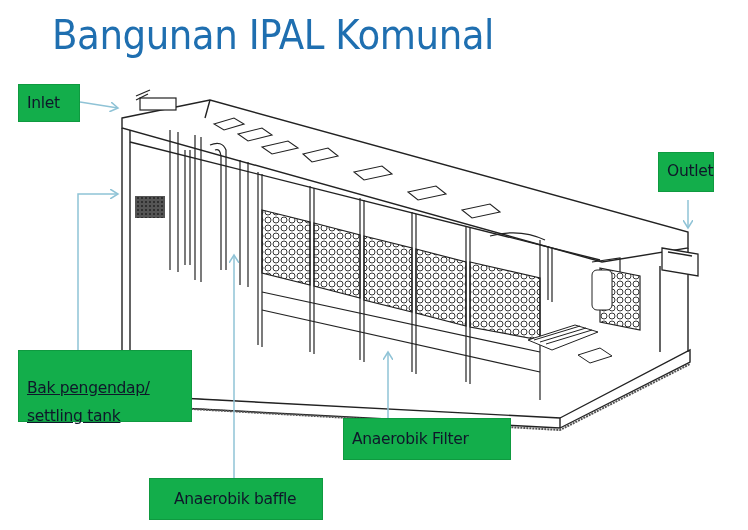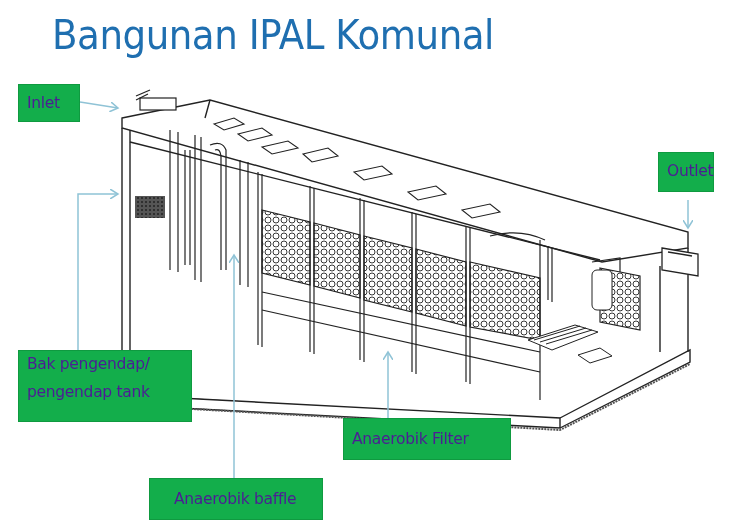--- a/index.html
+++ b/index.html
@@ -4,21 +4,21 @@
 <style>
   html, body { margin: 0; padding: 0; background: #ffffff; }
   body { width: 748px; height: 530px; position: relative; overflow: hidden; font-family: "DejaVu Sans", "Liberation Sans", sans-serif; }
   .title {
     position: absolute; left: 52px; top: 12px;
     font-size: 40px; color: #1f6fb0; letter-spacing: -0.5px;
     font-family: "DejaVu Sans", sans-serif; font-weight: normal;
     transform: scaleX(0.93); transform-origin: left top;
   }
   .label {
-    position: absolute; background: #13ae4b; color: #4c1d95;
+    position: absolute; background: #13ae4b; color: #0f172a;
     font-size: 15.5px; line-height: 22px; padding: 7px 8px;
     box-sizing: border-box; border: 1px solid #0f9a40;
     font-family: "DejaVu Sans", sans-serif; letter-spacing: -0.3px;
   }
   svg.diagram { position: absolute; left: 0; top: 0; }
 </style>
 </head>
 <body>
 
 <div class="title">Bangunan IPAL Komunal</div>
@@ -136,23 +136,23 @@
 </svg>
 
 <div class="label" style="left:18px; top:84px; width:62px; height:38px;">
   <span>Inlet</span>
 </div>
 
 <div class="label" style="left:658px; top:152px; width:56px; height:40px;">
   <span>Outlet</span>
 </div>
 
-<div class="label" style="left:18px; top:350px; width:174px; height:72px; padding-top:2px;">
+<div class="label" style="left:18px; top:350px; width:174px; height:72px; padding-top:26px;text-decoration:underline;">
   <div>Bak pengendap/</div>
-  <div style="margin-top:6px;">pengendap tank</div>
+  <div style="margin-top:6px;">settling tank</div>
 </div>
 
 <div class="label" style="left:343px; top:418px; width:168px; height:42px; padding-top:9px;">
   <span>Anaerobik Filter</span>
 </div>
 
 <div class="label" style="left:149px; top:478px; width:174px; height:42px; padding-top:9px;padding-left:24px;">
   <span>Anaerobik baffle</span>
 </div>
 

